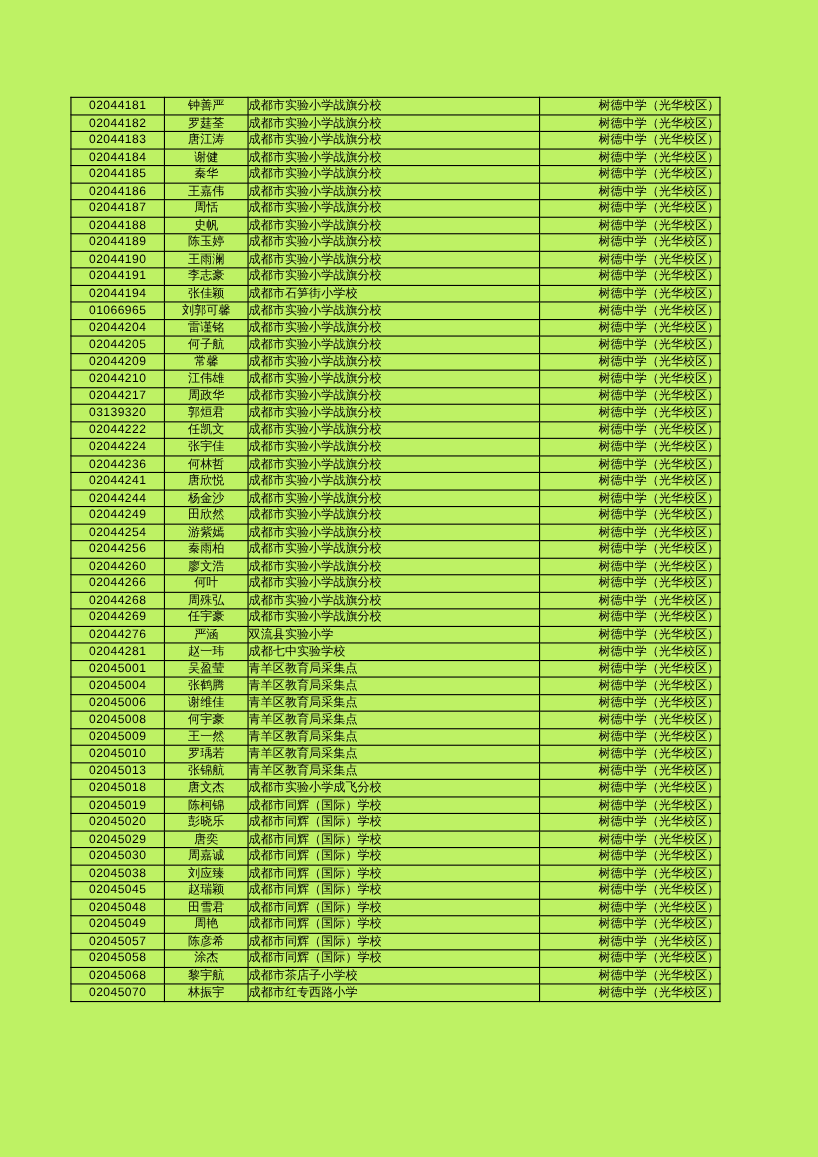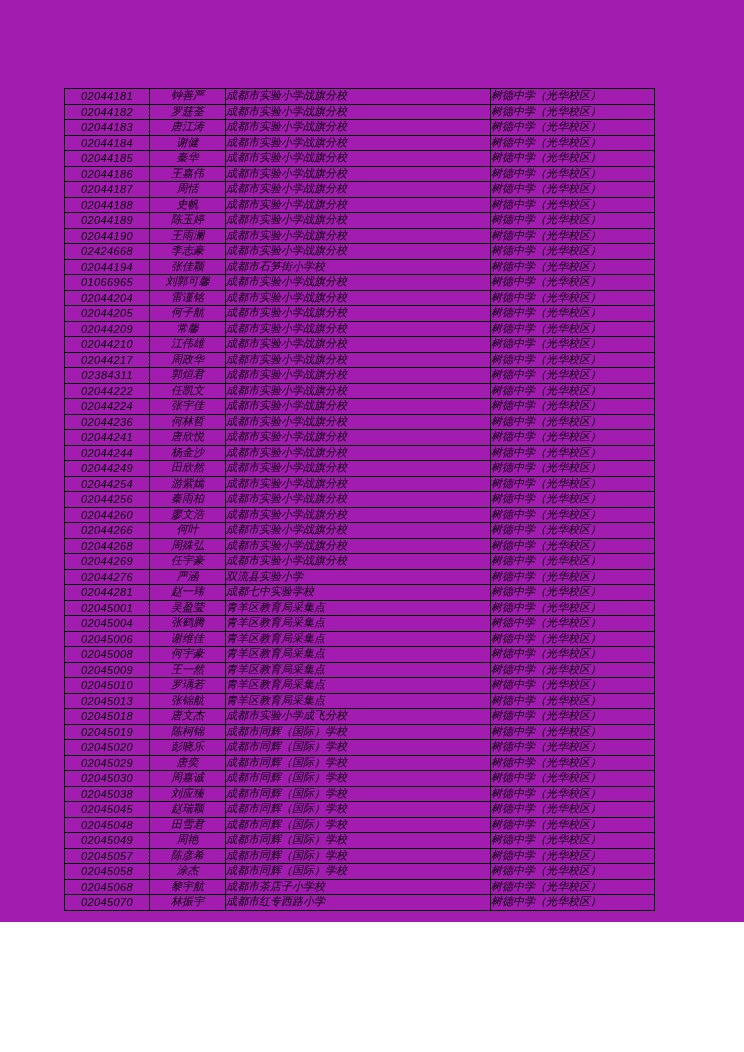--- a/index.html
+++ b/index.html
@@ -3,24 +3,23 @@
 <meta charset="utf-8">
 <style>
   html, body {
     margin: 0;
     padding: 0;
     background: #ffffff;
   }
   .page {
     position: relative;
     width: 744px;
-    height: 922px;
-    background: #a21caf;
+    height: 1052px;
+    background: #bef264;
     overflow: hidden;
-    font-style: italic;
   }
   table.roster {
     position: absolute;
     left: 64px;
     top: 88px;
     width: 590px;
     border-collapse: collapse;
     table-layout: fixed;
     color: #000000;
   }
@@ -43,21 +42,21 @@
   td.col-name {
     text-align: center;
     font-family: "DejaVu Serif", serif;
   }
   td.col-school {
     text-align: left;
     padding-left: 3px;
     font-family: "DejaVu Serif", serif;
   }
   td.col-dest {
-    text-align: left;
+    text-align: right;
     font-family: "DejaVu Serif", serif;
   }
 </style>
 </head>
 <body>
 
 <div class="page">
   <table class="roster">
     <colgroup>
       <col style="width:85px">
@@ -120,21 +119,21 @@
           <td class="col-school">成都市实验小学战旗分校</td>
           <td class="col-dest">树德中学（光华校区）</td>
         </tr>
         <tr>
           <td class="col-id">02044190</td>
           <td class="col-name">王雨澜</td>
           <td class="col-school">成都市实验小学战旗分校</td>
           <td class="col-dest">树德中学（光华校区）</td>
         </tr>
         <tr>
-          <td class="col-id">02424668</td>
+          <td class="col-id">02044191</td>
           <td class="col-name">李志豪</td>
           <td class="col-school">成都市实验小学战旗分校</td>
           <td class="col-dest">树德中学（光华校区）</td>
         </tr>
         <tr>
           <td class="col-id">02044194</td>
           <td class="col-name">张佳颖</td>
           <td class="col-school">成都市石笋街小学校</td>
           <td class="col-dest">树德中学（光华校区）</td>
         </tr>
@@ -168,21 +167,21 @@
           <td class="col-school">成都市实验小学战旗分校</td>
           <td class="col-dest">树德中学（光华校区）</td>
         </tr>
         <tr>
           <td class="col-id">02044217</td>
           <td class="col-name">周政华</td>
           <td class="col-school">成都市实验小学战旗分校</td>
           <td class="col-dest">树德中学（光华校区）</td>
         </tr>
         <tr>
-          <td class="col-id">02384311</td>
+          <td class="col-id">03139320</td>
           <td class="col-name">郭烜君</td>
           <td class="col-school">成都市实验小学战旗分校</td>
           <td class="col-dest">树德中学（光华校区）</td>
         </tr>
         <tr>
           <td class="col-id">02044222</td>
           <td class="col-name">任凯文</td>
           <td class="col-school">成都市实验小学战旗分校</td>
           <td class="col-dest">树德中学（光华校区）</td>
         </tr>

